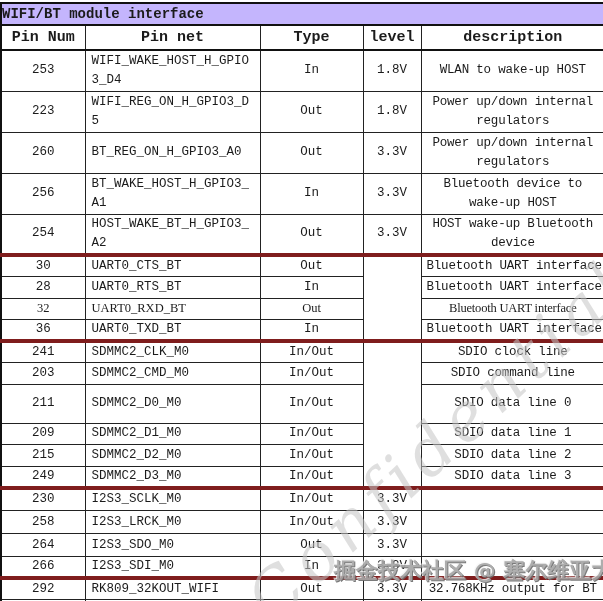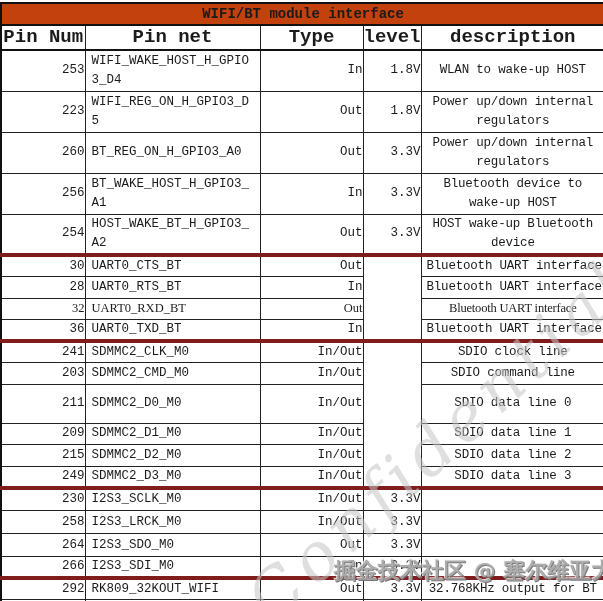--- a/index.html
+++ b/index.html
@@ -18,36 +18,35 @@
     color:#1b1b1b;
     font-size:12.5px;
     line-height:19px;
     vertical-align:middle;
     padding:0;
     overflow:hidden;
   }
   table{border-left:2px solid #111;border-top:2px solid #111;border-bottom:2px solid #111;border-right:none;}
   td:last-child,th:last-child{border-right:none;}
   .title-cell{
-    background:#c2410c;
-    text-align:center;
+    background:#c4b5fd;
     font-weight:bold;
     font-size:14px;
     height:20px;
     border-bottom:2px solid #111;
   }
   th{
     font-weight:bold;
-    font-size:19px;
+    font-size:15px;
     text-align:center;
     height:23px;
     border-bottom:2px solid #111;
     background:#fff;
   }
-  td.pin,td.type,td.level{text-align:right;}
+  td.pin,td.type,td.level{text-align:center;}
   td.net{text-align:left;padding:0 6px;word-break:break-all;}
   td.desc{text-align:center;padding:0 5px;letter-spacing:-0.2px;}
   tr.single td{white-space:nowrap;}
   tr.group-top td{border-top:4px solid #7f1d1d;}
   
   .wm-diagonal{
     position:absolute;
     left:258px;top:572px;
     transform:rotate(-43deg);
     transform-origin:0 50%;

